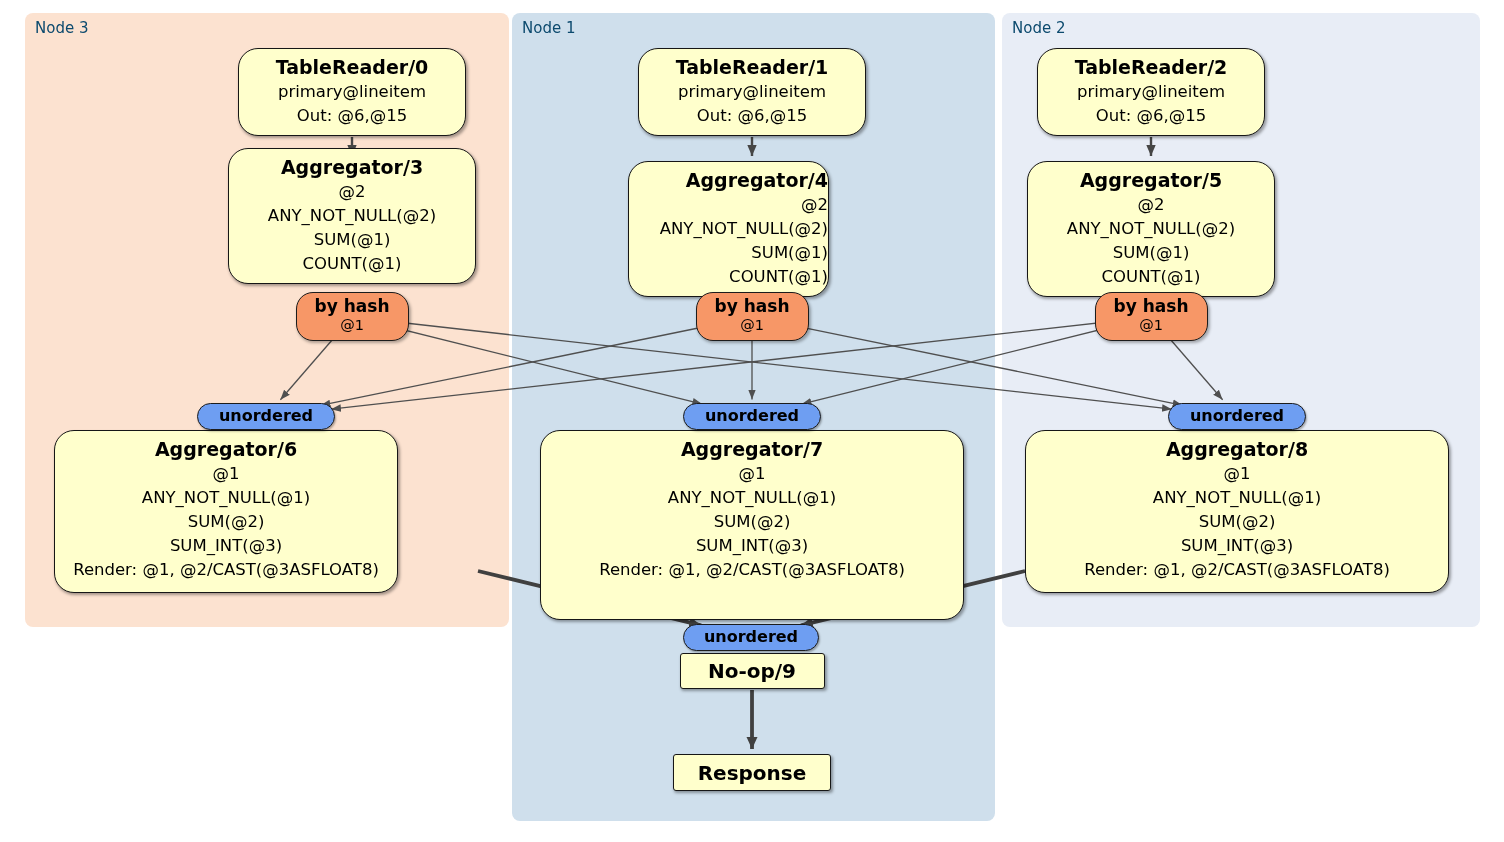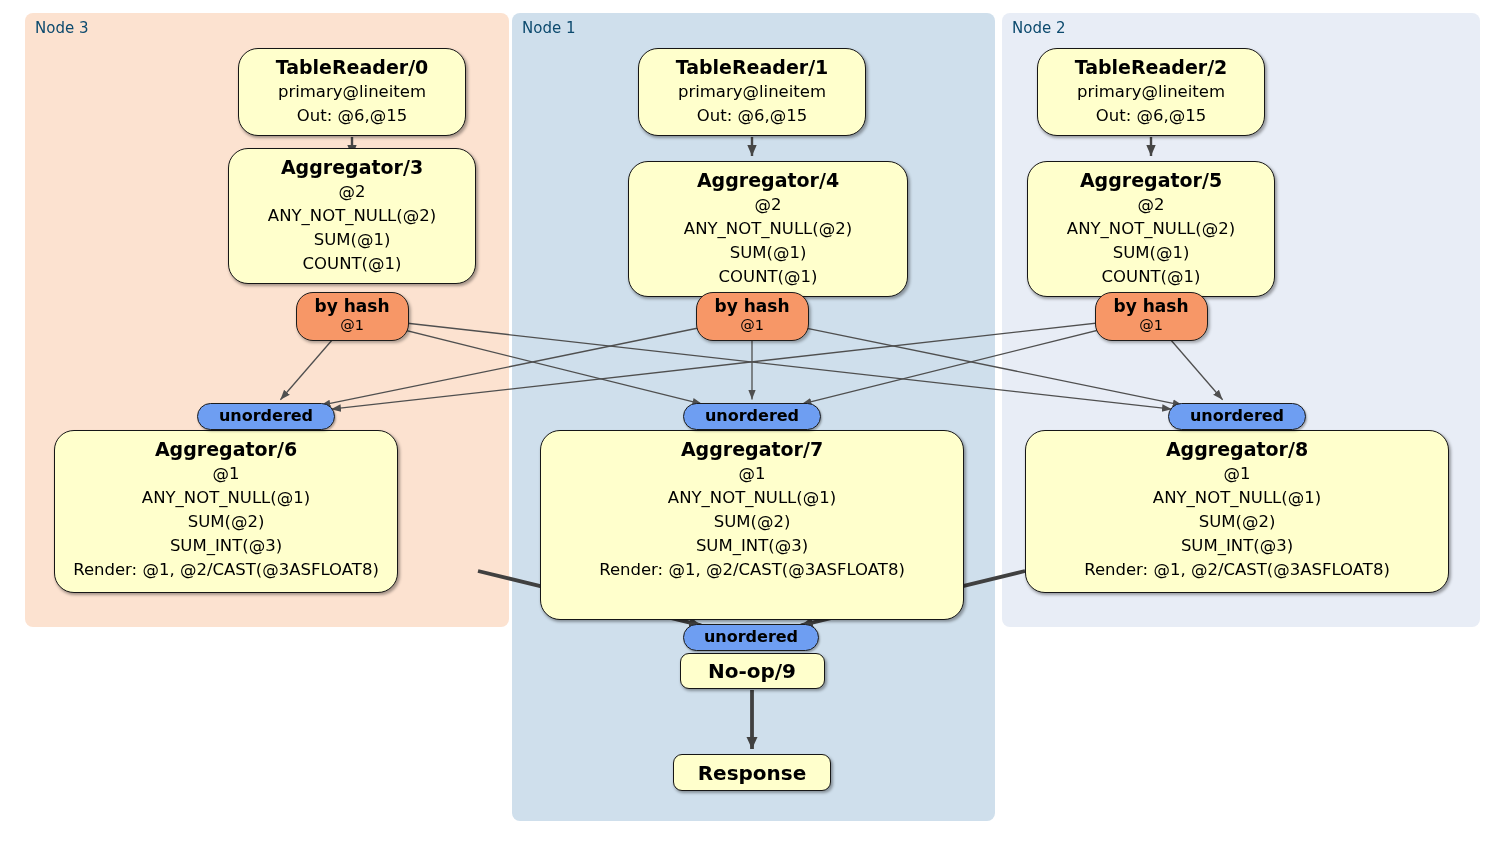--- a/index.html
+++ b/index.html
@@ -22,21 +22,21 @@
     box-sizing:border-box;padding-top:3px;z-index:4;box-shadow:1.5px 2px 3px rgba(0,0,0,0.3);
   }
   .router-title{display:block;font-size:17px;font-weight:bold;line-height:21px;}
   .router-detail{display:block;font-size:14.5px;line-height:17px;}
   .stream-pill{
     position:absolute;border:1.6px solid #1c1c1c;border-radius:14px;text-align:center;
     box-sizing:border-box;font-size:16px;font-weight:bold;line-height:24px;z-index:4;
     box-shadow:1px 1.5px 2px rgba(0,0,0,0.3);white-space:nowrap;
   }
   .term-box{
-    position:absolute;border:1.6px solid #161616;border-radius:9px;text-align:center;
+    position:absolute;border:1.6px solid #161616;border-radius:3px;text-align:center;
     box-sizing:border-box;display:flex;align-items:center;justify-content:center;
     font-size:20px;font-weight:bold;box-shadow:1.5px 2px 3px rgba(0,0,0,0.35);
   }
 </style>
 <style>#region-node3{background:#fce2d0}#region-node1{background:#cfdfec}#region-node2{background:#e8edf6}.node-box,.term-box{background:#ffffcc}.router-pill{background:#f79767}.stream-pill{background:#6e9ef2}</style></head>
 <body>
 
 <div id="canvas">
 
   <div class="region" id="region-node3" style="left:25px;top:13px;width:484px;height:614px;">
@@ -103,21 +103,21 @@
         <span class="box-line">ANY_NOT_NULL(@1)</span>
         <span class="box-line">SUM(@2)</span>
         <span class="box-line">SUM_INT(@3)</span>
         <span class="box-line">Render: @1, @2/CAST(@3ASFLOAT8)</span>
       </div>
       <div class="node-box" style="left: 638px; top: 48px; width: 228px; height: 88px;">
         <span class="box-title">TableReader/1</span>
         <span class="box-line">primary@lineitem</span>
         <span class="box-line">Out: @6,@15</span>
       </div>
-      <div class="node-box" style="left: 628px; top: 161px; width: 280px; height: 136px;">
+      <div class="node-box" style="left: 628px; top: 161px; width: 201px; height: 136px; text-align: right;">
         <span class="box-title">Aggregator/4</span>
         <span class="box-line">@2</span>
         <span class="box-line">ANY_NOT_NULL(@2)</span>
         <span class="box-line">SUM(@1)</span>
         <span class="box-line">COUNT(@1)</span>
       </div>
       <div class="router-pill" style="left: 695.5px; top: 292px; width: 113px; height: 49px;">
         <span class="router-title">by hash</span>
         <span class="router-detail">@1</span>
       </div>

